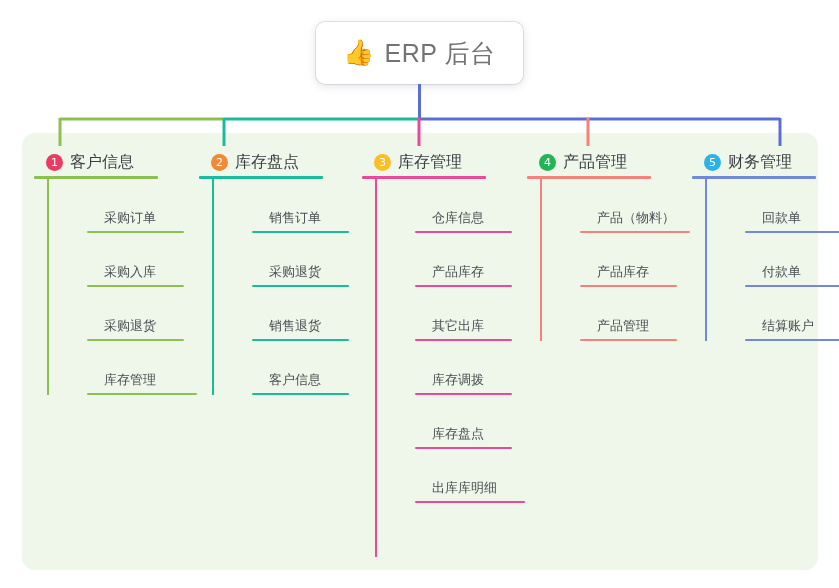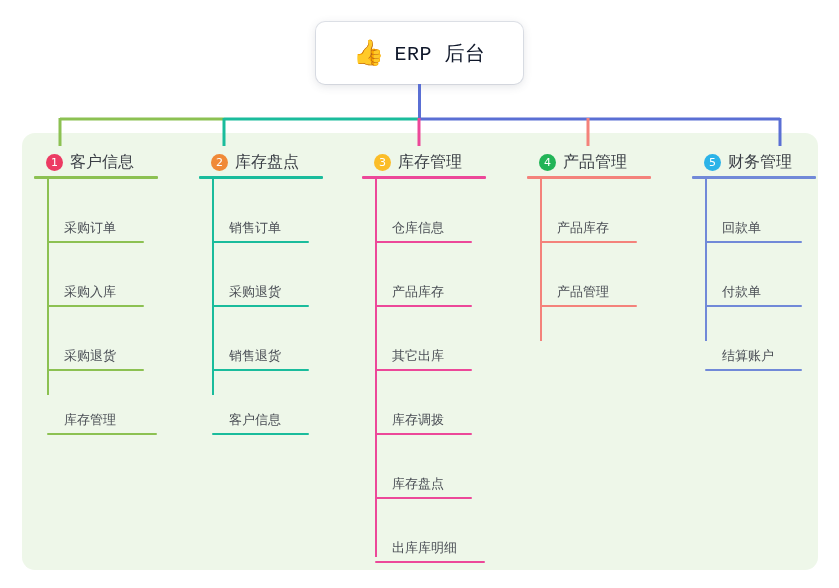--- a/index.html
+++ b/index.html
@@ -33,25 +33,24 @@
     justify-content: center;
     gap: 10px;
   }
   #root-node .thumb {
     font-size: 25px;
     line-height: 1;
     display: inline-block;
     transform: translateY(-1px);
   }
   #root-node .root-title {
-    font-size: 20px;
-    color: #0f172a;
+    font-size: 25px;
+    color: #737373;
     letter-spacing: 0.5px;
     white-space: nowrap;
-    font-family: Liberation Mono, monospace;
   }
 
   
   #root-stem {
     position: absolute;
     left: 418px;
     top: 84px;
     width: 3px;
     height: 36px;
     background: #5a6fd4;
@@ -124,21 +123,22 @@
     padding-top: 0;
   }
   .spine {
     position: absolute;
     left: 0;
     top: 0;
     width: 2px;
   }
   .leaf {
     position: relative;
-    height: 64px;
+    height: 54px;
+    margin-left: 40px;
   }
   .leaf .leaf-label {
     position: absolute;
     left: 17px;
     bottom: 6px;
     font-size: 13px;
     color: #4a4e55;
     white-space: nowrap;
   }
   .leaf .leaf-rule {
@@ -263,20 +263,24 @@
         </div>
       </div>
       <div class="column" style="left: 527px;">
         <div class="col-head">
           <span class="badge" style="background: rgb(34, 180, 87);">4</span>
           <span class="head-label">产品管理</span>
           <span class="head-rule" style="background: rgb(244, 130, 123);"></span>
         </div>
         <div class="leaves">
           <div class="spine" style="background: rgb(244, 130, 123); height: 162px;"></div>
+          <div class="leaf wide">
+            <span class="leaf-label">产品（物料）</span>
+            <span class="leaf-rule" style="background: rgb(244, 130, 123);"></span>
+          </div>
           <div class="leaf">
             <span class="leaf-label">产品库存</span>
             <span class="leaf-rule" style="background: rgb(244, 130, 123);"></span>
           </div>
           <div class="leaf">
             <span class="leaf-label">产品管理</span>
             <span class="leaf-rule" style="background: rgb(244, 130, 123);"></span>
           </div>
         </div>
       </div>

